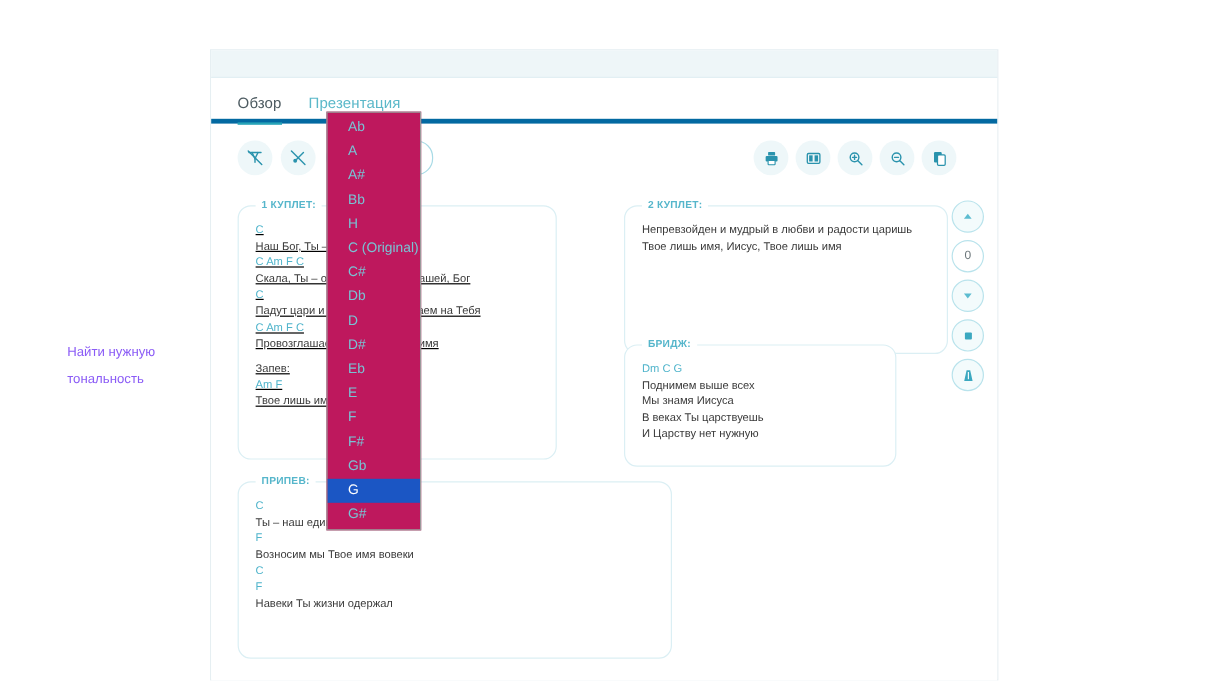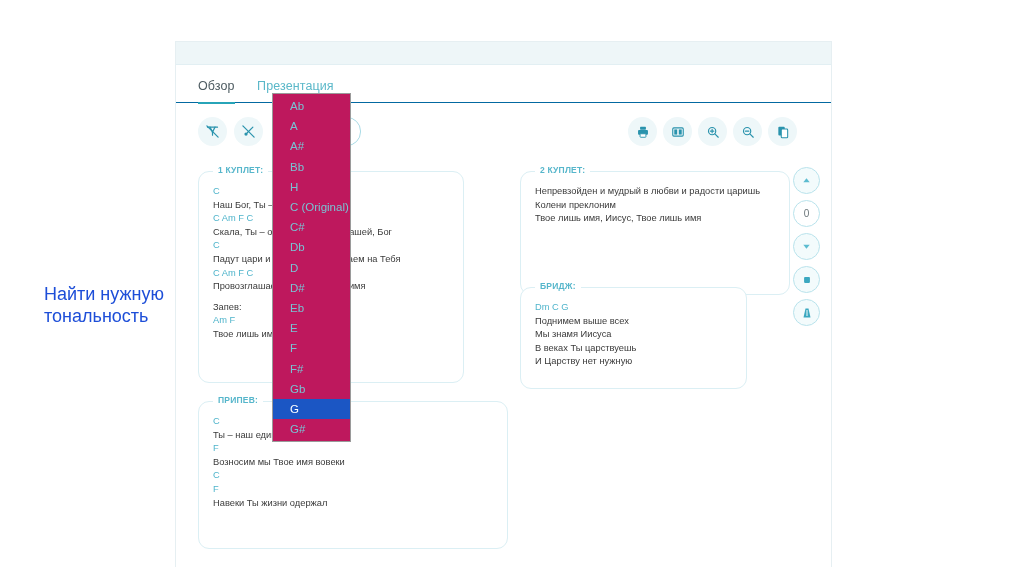--- a/index.html
+++ b/index.html
@@ -12,26 +12,26 @@
     height: 574px;
     position: relative;
     overflow: hidden;
     font-family: "Liberation Sans", sans-serif;
     -webkit-font-smoothing: antialiased;
   }
 
   
   #annotation {
     position: absolute;
-    left: 44px;
+    left: 56px;
     top: 283px;
     width: 120px;
-    font-size: 18px;
+    font-size: 11px;
     line-height: 22px;
-    color: #1d4ed8;
+    color: #8b5cf6;
     font-family: "Liberation Sans", sans-serif;
   }
 
   
   #app-window {
     position: absolute;
     left: 176px;
     top: 42px;
     width: 655px;
     height: 524px;
@@ -47,21 +47,21 @@
     position: relative;
     height: 502px;
     background: #ffffff;
   }
 
   
   #tabbar {
     position: absolute;
     left: 0; right: 0; top: 0;
     height: 38px;
-    border-bottom: 1px solid #0369a1;
+    border-bottom: 4px solid #0369a1;
     padding-left: 22px;
     box-sizing: border-box;
   }
   .tab {
     display: inline-block;
     font-size: 12.5px;
     padding: 14px 0 9px 0;
     margin-right: 18px;
     letter-spacing: .1px;
     cursor: pointer;
@@ -163,22 +163,22 @@
   .lyrics {
     padding: 13px 14px 12px 14px;
     font-size: 9.3px;
     line-height: 13.6px;
     color: #3a3a3a;
     white-space: pre-wrap;
   }
   .chord { color: #4fb4cb; }
   .blank { display: block; height: 7px; }
 
-  #sec-verse1 { left: 22px;  top: 8px;   width: 266px; height: 212px; }
-  #sec-chorus { left: 22px;  top: 238px; width: 310px; height: 148px; }
+  #sec-verse1 { left: 22px;  top: 8px;   width: 266px; height: 212px; text-decoration: underline; }
+  #sec-chorus { left: 22px;  top: 238px; width: 362px; height: 148px; }
   #sec-verse2 { left: 344px; top: 8px;   width: 270px; height: 124px; }
   #sec-bridge { left: 344px; top: 124px; width: 227px; height: 102px; }
 
   
   #right-rail {
     position: absolute;
     right: 8px;
     top: 4px;
     width: 30px;
   }
@@ -305,21 +305,21 @@
         <div class="lyrics"><div class="chord">C</div><div>Наш Бог, Ты – непоколебим</div><div class="chord">C Am F C</div><div>Скала, Ты – основание жизни нашей, Бог</div><div class="chord">C</div><div>Падут цари и царства, мы взираем на Тебя</div><div class="chord">C Am F C</div><div>Провозглашаем мы Твое лишь имя</div><div class="blank"></div><div>Запев:</div><div class="chord">Am F</div><div>Твое лишь имя</div></div>
       </div>
 
       <div class="section" id="sec-chorus">
         <div class="section-label">ПРИПЕВ:</div>
         <div class="lyrics"><div class="chord">C</div><div>Ты – наш единый Царь</div><div class="chord">F</div><div>Возносим мы Твое имя вовеки</div><div class="chord">C</div><div class="chord">F</div><div>Навеки Ты жизни одержал</div></div>
       </div>
 
       <div class="section" id="sec-verse2">
         <div class="section-label">2 КУПЛЕТ:</div>
-        <div class="lyrics"><div>Непревзойден и мудрый в любви и радости царишь</div><div>Колени преклоним</div><div>Твое лишь имя, Иисус, Твое лишь имя</div></div>
+        <div class="lyrics"><div>Непревзойден и мудрый в любви и радости царишь</div><div>Твое лишь имя, Иисус, Твое лишь имя</div></div>
       </div>
 
       <div class="section" id="sec-bridge">
         <div class="section-label">БРИДЖ:</div>
         <div class="lyrics"><div class="chord">Dm C G</div><div>Поднимем выше всех</div><div>Мы знамя Иисуса</div><div>В веках Ты царствуешь</div><div>И Царству нет нужную</div></div>
       </div>
 
       <div id="right-rail">
         <div class="rail-btn">
           <svg width="11" height="11" viewBox="0 0 24 24" fill="#5cbcd0">

